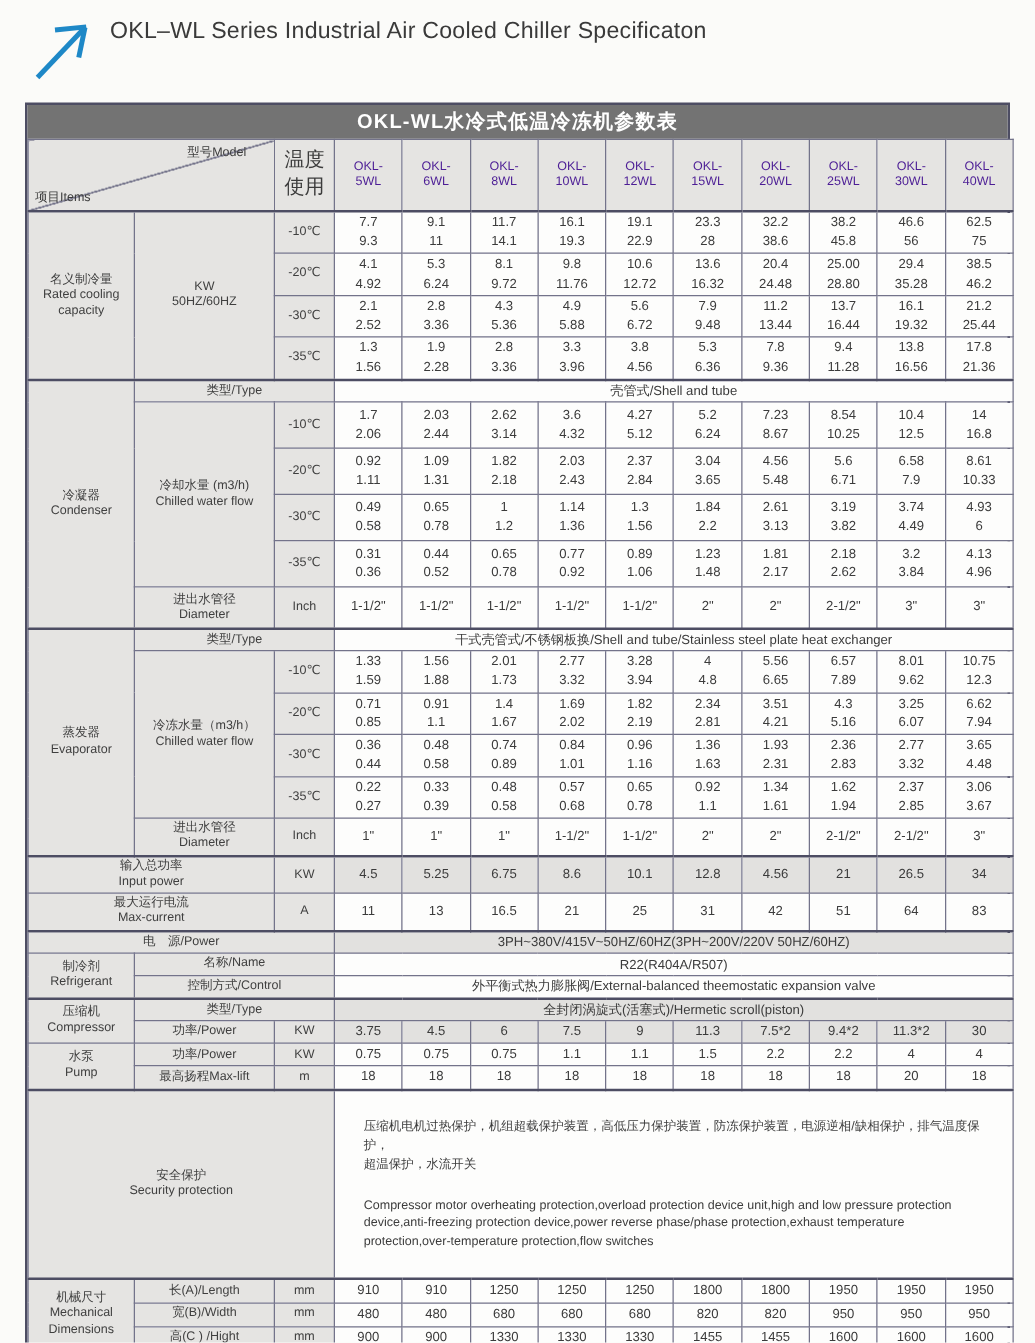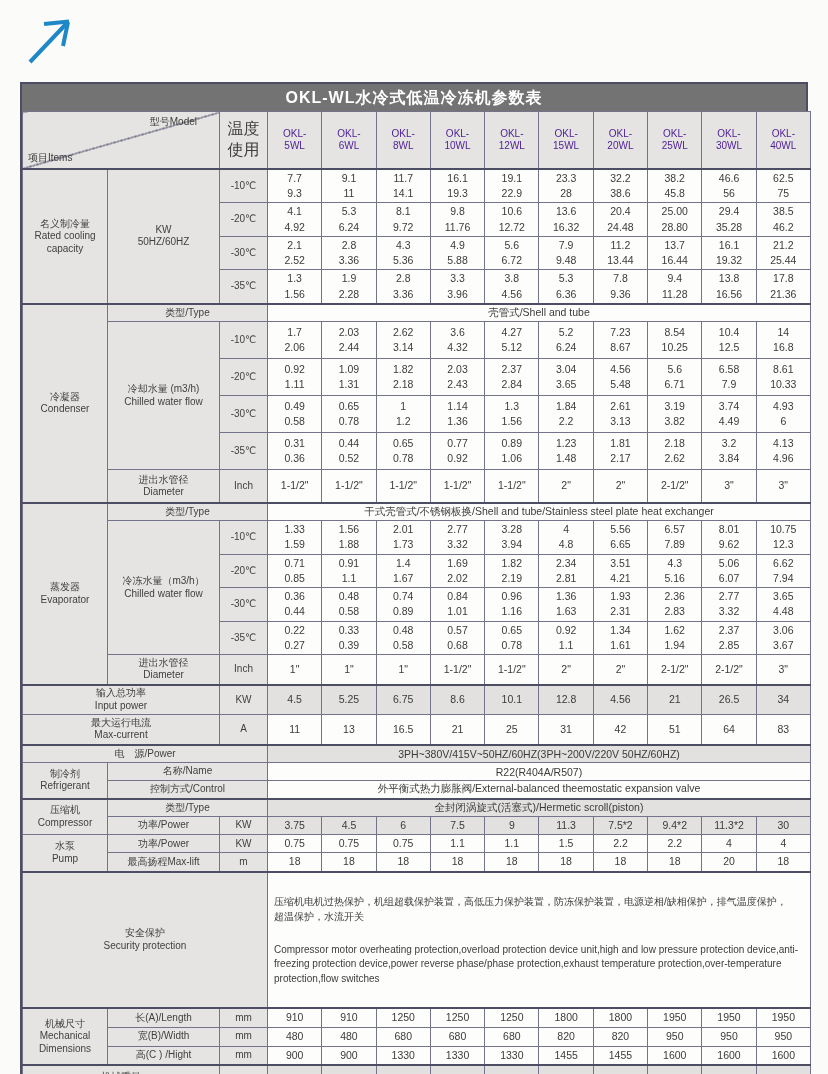--- a/index.html
+++ b/index.html
@@ -40,36 +40,37 @@
   
   th.corner{
     background:#e5e4e2 linear-gradient(to bottom right,
       transparent calc(50% - 0.7px), #73738a calc(50% - 0.7px),
       #73738a calc(50% + 0.7px), transparent calc(50% + 0.7px));
     position:relative;font-weight:normal;
   }
   .corner-items{position:absolute;left:5px;bottom:3px;font-size:10px;}
   .corner-model{position:absolute;right:22px;top:3px;font-size:10px;}
   
-  td.sec-text{background:#fdfdfc;text-align:left;padding:3px 6px;vertical-align:top;}
+  td.sec-text{background:#fdfdfc;text-align:left;padding:3px 23px;vertical-align:top;}
   .sec-zh{font-size:10px;line-height:1.5;}
   .sec-en{font-size:10px;line-height:1.45;margin-top:1px;}
 </style>
 </head>
 <body>
 
 <div class="page">
 
   <div class="masthead">
     <svg class="logo" width="54" height="56" viewBox="0 0 54 56">
       <path d="M8 50 L45 11" stroke="#1e88c7" stroke-width="4" fill="none"></path>
       <path d="M22 12 L47 9.5" stroke="#1e88c7" stroke-width="4" fill="none"></path>
       <path d="M46 10 L41 34" stroke="#1e88c7" stroke-width="4" fill="none"></path>
     </svg>
     <div class="titles">
+      <div class="title-en">OKL–WL Series Industrial Air Cooled Chiller Specificaton</div>
     </div>
   </div>
 
   <div class="tablewrap">
     <div class="banner">OKL-WL水冷式低温冷冻机参数表</div>
 
     <table>
       <colgroup>
         <col class="c1">
           <col class="c2">
@@ -372,21 +373,21 @@
             <td class="num">1.69
 2.02</td>
             <td class="num">1.82
 2.19</td>
             <td class="num">2.34
 2.81</td>
             <td class="num">3.51
 4.21</td>
             <td class="num">4.3
 5.16</td>
-            <td class="num">5.06
+            <td class="num">3.25
 6.07</td>
             <td class="num">6.62
 7.94</td>
           </tr>
       <tr class="h2">
         <td class="lab">-30℃</td>
       <td class="num">0.36
 0.44</td>
             <td class="num">0.48
 0.58</td>

